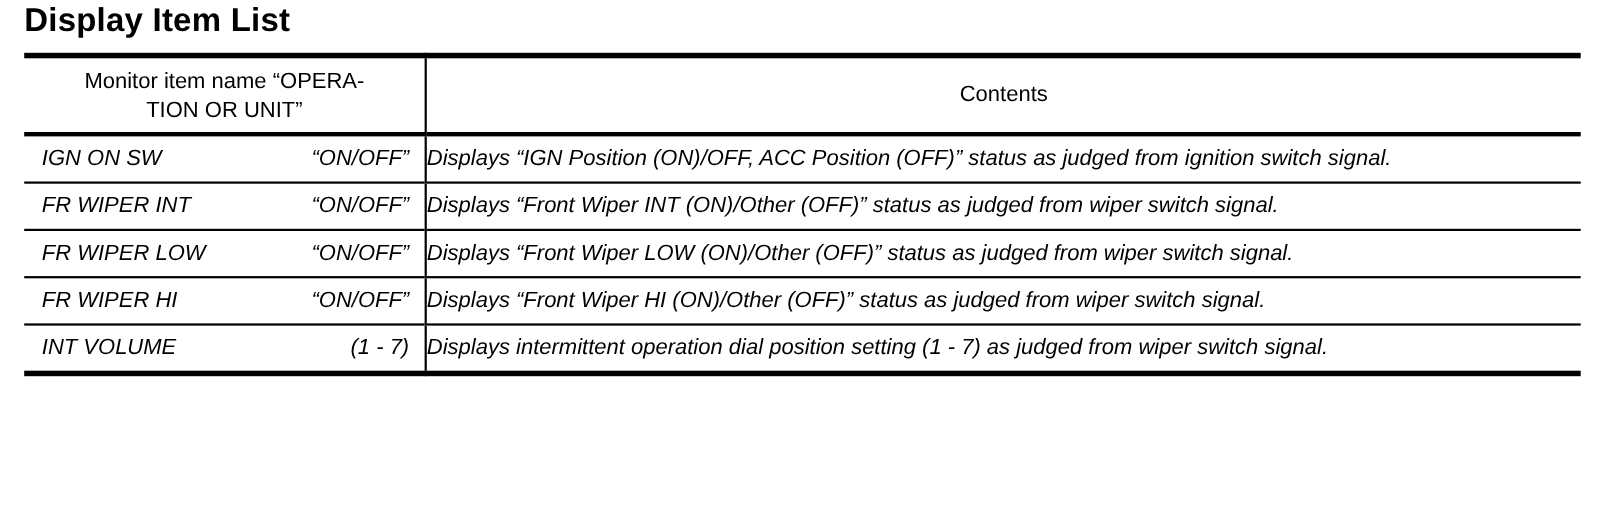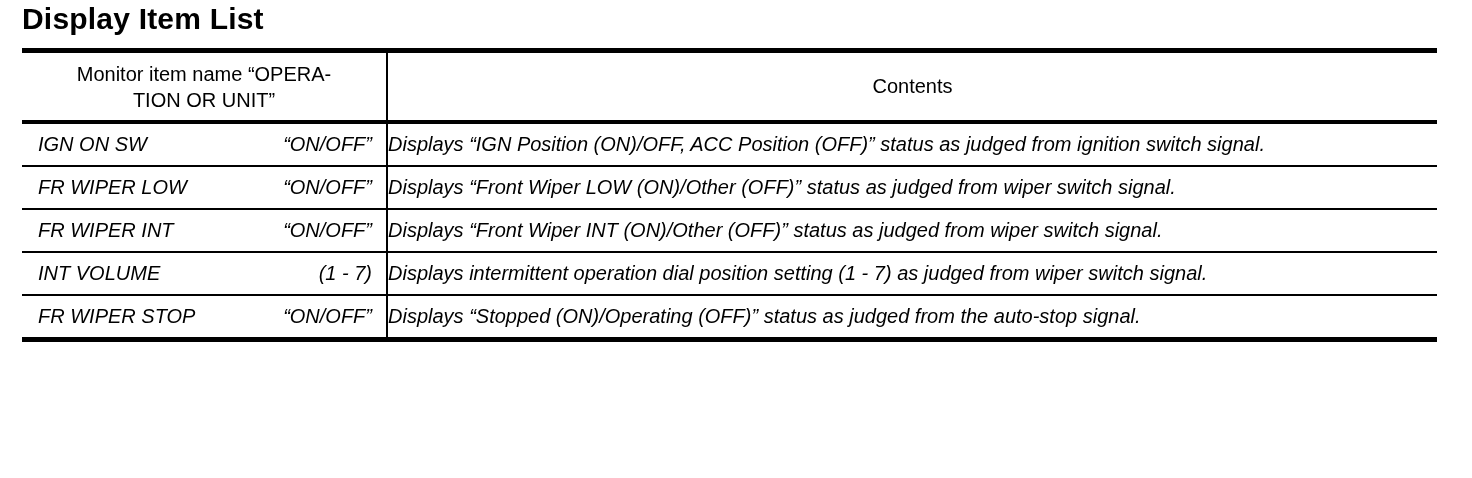--- a/index.html
+++ b/index.html
@@ -75,54 +75,54 @@
         <span>IGN ON SW</span>
         <span>“ON/OFF”</span>
       </span>
     </td>
     <td class="cell-contents">Displays “IGN Position (ON)/OFF, ACC Position (OFF)” status as judged from ignition switch signal.</td>
   </tr>
 
   <tr>
     <td class="cell-monitor">
       <span class="cell-inner">
+        <span>FR WIPER INT</span>
+        <span>“ON/OFF”</span>
+      </span>
+    </td>
+    <td class="cell-contents">Displays “Front Wiper INT (ON)/Other (OFF)” status as judged from wiper switch signal.</td>
+  </tr>
+
+  <tr>
+    <td class="cell-monitor">
+      <span class="cell-inner">
         <span>FR WIPER LOW</span>
         <span>“ON/OFF”</span>
       </span>
     </td>
     <td class="cell-contents">Displays “Front Wiper LOW (ON)/Other (OFF)” status as judged from wiper switch signal.</td>
   </tr>
 
   <tr>
     <td class="cell-monitor">
       <span class="cell-inner">
-        <span>FR WIPER INT</span>
+        <span>FR WIPER HI</span>
         <span>“ON/OFF”</span>
       </span>
     </td>
-    <td class="cell-contents">Displays “Front Wiper INT (ON)/Other (OFF)” status as judged from wiper switch signal.</td>
+    <td class="cell-contents">Displays “Front Wiper HI (ON)/Other (OFF)” status as judged from wiper switch signal.</td>
   </tr>
-
 
 
   <tr>
     <td class="cell-monitor">
       <span class="cell-inner">
         <span>INT VOLUME</span>
         <span>(1 - 7)</span>
       </span>
     </td>
     <td class="cell-contents">Displays intermittent operation dial position setting (1 - 7) as judged from wiper switch signal.</td>
   </tr>
 
 
-  <tr>
-    <td class="cell-monitor">
-      <span class="cell-inner">
-        <span>FR WIPER STOP</span>
-        <span>“ON/OFF”</span>
-      </span>
-    </td>
-    <td class="cell-contents">Displays “Stopped (ON)/Operating (OFF)” status as judged from the auto-stop signal.</td>
-  </tr>
 </tbody>
   </table>
 </div>
 
 </body></html>

